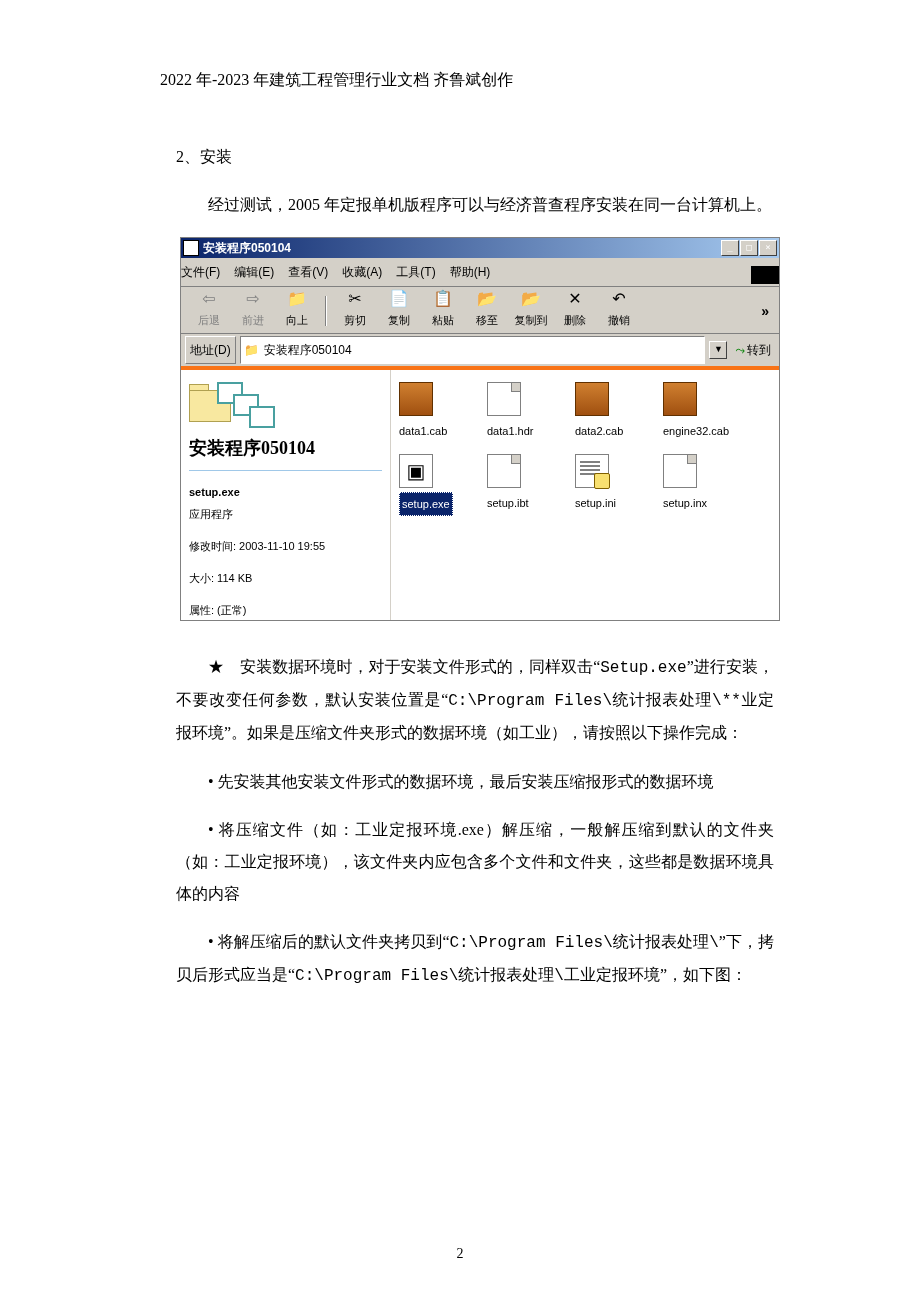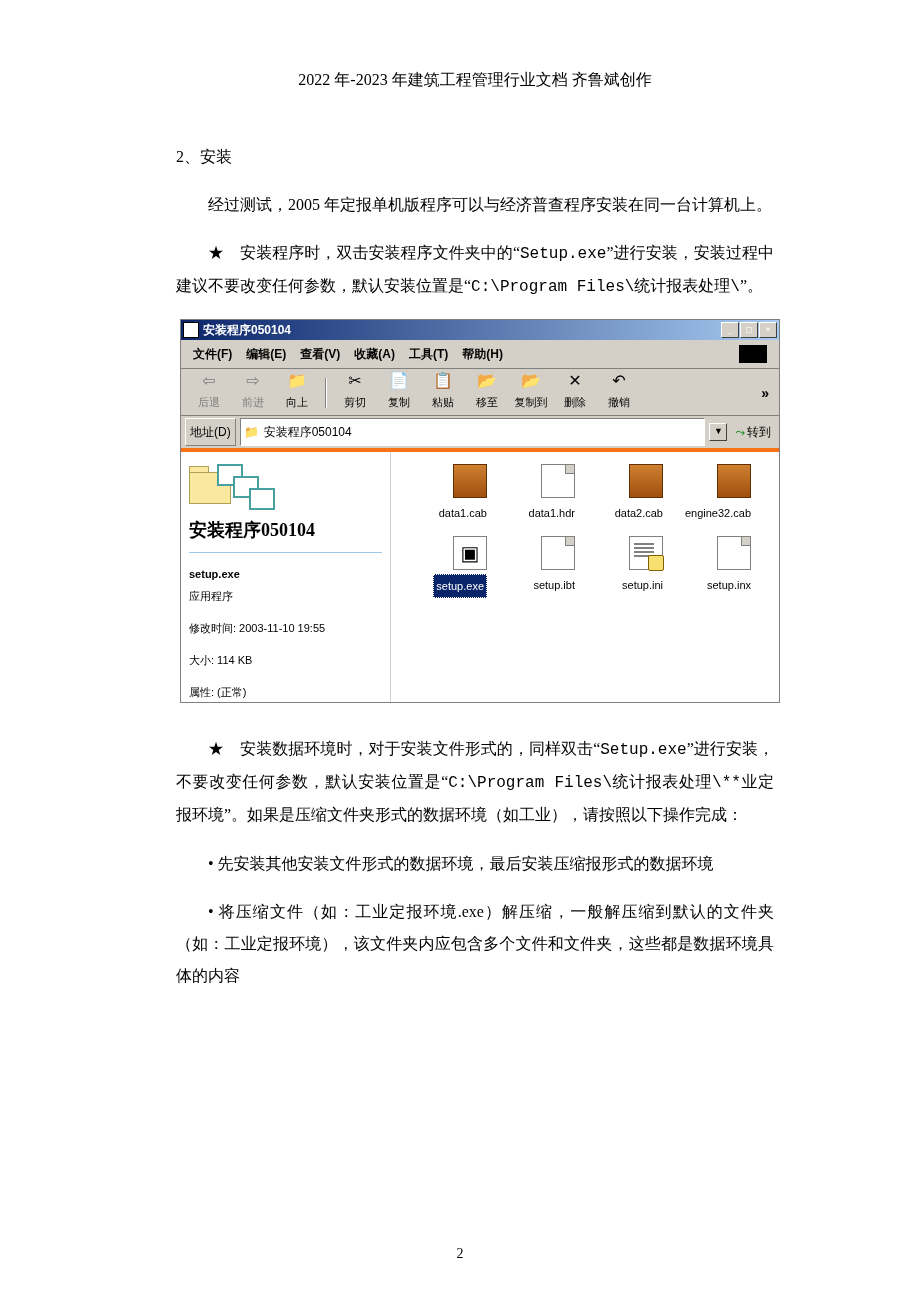--- a/index.html
+++ b/index.html
@@ -11,21 +11,20 @@
   }
   .page {
     width: 920px;
     min-height: 1302px;
     margin: 0 auto;
     padding: 70px 130px 40px 160px;
     box-sizing: border-box;
     position: relative;
   }
   .header {
-    text-align: center;
     font-size: 16px;
     margin-bottom: 50px;
   }
   .body-text {
     font-size: 16px;
     line-height: 2;
     text-align: justify;
   }
   .body-text p { margin: 16px; }
   .indent { text-indent: 2em; }
@@ -62,24 +61,23 @@
     width: 16px; height: 14px;
     background: #d4d0c8;
     border: 1px solid #fff;
     border-right-color:#404040; border-bottom-color:#404040;
     font-size: 9px; line-height: 12px; text-align: center;
     font-family: monospace;
   }
 
   .menubar {
     display: flex;
-    align-items: center;
-    padding: 2px 12px;
+    align-items: flex-end;
+    padding: 2px 0;
     border-bottom: 1px solid #808080;
-    font-weight: bold;
   }
   .menubar .mitem { margin-right: 14px; }
   .menubar .spacer { flex: 1; }
   .winlogo { width: 28px; height: 18px; background: #000; }
 
   .toolbar {
     display: flex;
     align-items: center;
     padding: 4px 6px 2px 6px;
     border-bottom: 1px solid #808080;
@@ -160,21 +158,21 @@
     padding:12px 8px;
     display:flex;
     flex-wrap:wrap;
     align-content:flex-start;
     gap: 0px;
   }
   .ficon {
     width: 88px;
     display:flex;
     flex-direction:column;
-    align-items:flex-end;
+    align-items:flex-start;
     gap:4px;
     margin-bottom:12px;
     font-size:11px;
   }
   .ficon .ic {
     width:32px; height:32px;
     display:flex; align-items:center; justify-content:center;
     font-size:20px;
   }
   .ficon.sel .lbl {
@@ -216,23 +214,20 @@
 </style>
 </head>
 <body>
 
 <div class="page">
   <div class="header">2022 年-2023 年建筑工程管理行业文档 齐鲁斌创作</div>
 
   <div class="body-text">
     <p>2、安装</p>
     <p class="indent">经过测试，2005 年定报单机版程序可以与经济普查程序安装在同一台计算机上。</p>
-    <p class="indent">
-      <span class="star">★　安装程序时，双击安装程序文件夹中的“</span><span class="code">Setup.exe</span><span>”进行安装，安装过程中建议不要改变任何参数，默认安装位置是“</span><span class="code">C:\Program Files\统计报表处理\</span><span>”。</span>
-    </p>
 
     <div class="win">
       <div class="titlebar">
         <div class="ticon"></div>
         <div class="ttxt">安装程序050104</div>
         <div class="tbtns">
           <div class="tbtn">_</div>
           <div class="tbtn">□</div>
           <div class="tbtn">×</div>
         </div>
@@ -361,16 +356,19 @@
         </div>
       </div>
 
     </div>
 
     <p class="indent">
       <span class="star">★　安装数据环境时，对于安装文件形式的，同样双击“</span><span class="code">Setup.exe</span><span>”进行安装，不要改变任何参数，默认安装位置是“</span><span class="code">C:\Program Files\统计报表处理\**业定报环境</span><span>”。如果是压缩文件夹形式的数据环境（如工业），请按照以下操作完成：</span>
     </p>
     <p class="indent">• 先安装其他安装文件形式的数据环境，最后安装压缩报形式的数据环境</p>
     <p class="indent">• 将压缩文件（如：工业定报环境.exe）解压缩，一般解压缩到默认的文件夹（如：工业定报环境），该文件夹内应包含多个文件和文件夹，这些都是数据环境具体的内容</p>
+    <p class="indent">
+      <span>• 将解压缩后的默认文件夹拷贝到“</span><span class="code">C:\Program Files\统计报表处理\</span><span>”下，拷贝后形式应当是“</span><span class="code">C:\Program Files\统计报表处理\工业定报环境</span><span>”，如下图：</span>
+    </p>
   </div>
 
   <div class="pagenum">2</div>
 </div>
 
 </body></html>

